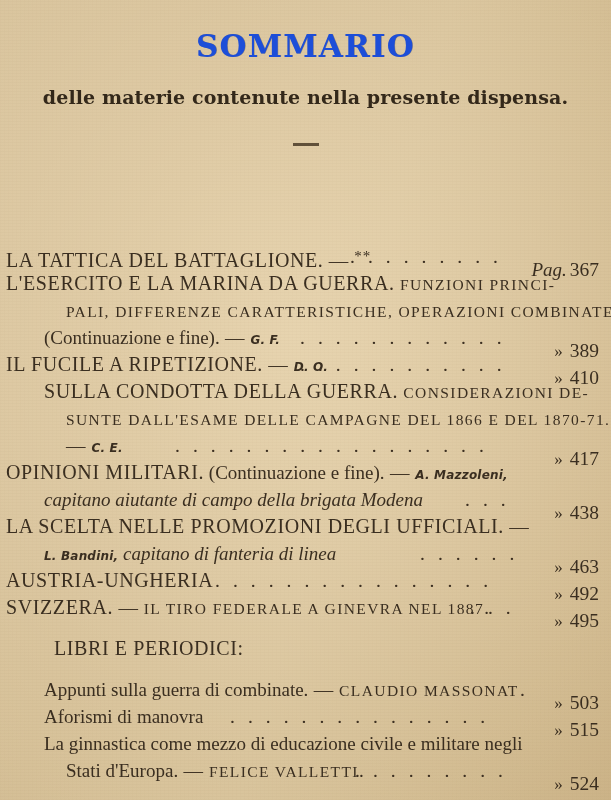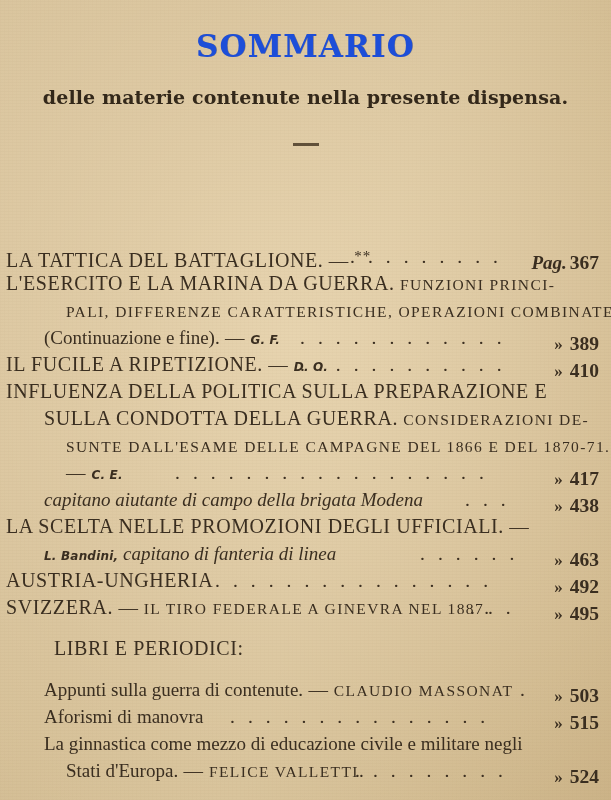--- a/index.html
+++ b/index.html
@@ -132,25 +132,24 @@
     font-size: 15px;
     vertical-align: 6px;
     letter-spacing: 1px;
   }
   .dash { letter-spacing: 0.5px; }
 
   
   .pageno {
     position: absolute;
     right: 12px;
-    top: 6px;
+    top: 13px;
     font-family: "Liberation Serif", serif;
     font-size: 19.5px;
     white-space: nowrap;
-    font-weight: bold;
   }
   .pageno .pfx {
     font-style: italic;
     font-size: 19px;
     margin-right: 3px;
   }
   .pageno .guil {
     font-size: 17px;
     margin-right: 7px;
   }
@@ -186,31 +185,31 @@
   <div class="title">SOMMARIO</div>
   <div class="subtitle">delle materie contenute nella presente dispensa.</div>
   <div class="rule"></div>
 
   <div id="toc">
       <div class="line ind0"><span class="txt caps">LA TATTICA DEL BATTAGLIONE.</span><span class="txt dash"> — </span><span class="txt stars">**</span><span class="pageno"><span class="pfx">Pag.</span><span>367</span></span><span class="leader" style="left: 350px; width: 190px;"><span>.........</span></span></div>
       <div class="line ind0"><span class="txt caps">L'ESERCITO E LA MARINA DA GUERRA.</span><span class="txt smallcaps"> Funzioni princi-</span></div>
       <div class="line ind2"><span class="txt smallcaps">pali, differenze caratteristiche, operazioni combinate.</span></div>
       <div class="line ind1"><span class="txt roman">(Continuazione e fine).</span><span class="txt dash"> — </span><span class="txt author">G. F.</span><span class="pageno"><span class="guil">»</span><span>389</span></span><span class="leader" style="left: 300px; width: 240px;"><span>............</span></span></div>
       <div class="line ind0"><span class="txt caps">IL FUCILE A RIPETIZIONE.</span><span class="txt dash"> — </span><span class="txt author">D. O.</span><span class="pageno"><span class="guil">»</span><span>410</span></span><span class="leader" style="left: 300px; width: 240px;"><span>............</span></span></div>
-      <div class="line ind0"><span class="txt caps">INFLUENZA DELLA POLITICA SULLA PREPARAZIONE E</span></div>
       <div class="line ind1"><span class="txt caps">SULLA CONDOTTA DELLA GUERRA.</span><span class="txt smallcaps"> Considerazioni de-</span></div>
       <div class="line ind2"><span class="txt smallcaps">sunte dall'esame delle campagne del 1866 e del 1870-71.</span></div>
       <div class="line ind2"><span class="txt dash">— </span><span class="txt author">C. E.</span><span class="pageno"><span class="guil">»</span><span>417</span></span><span class="leader" style="left: 175px; width: 365px;"><span>..................</span></span></div>
+      <div class="line ind0"><span class="txt caps">OPINIONI MILITARI.</span><span class="txt roman"> (Continuazione e fine).</span><span class="txt dash"> — </span><span class="txt author">A. Mazzoleni,</span></div>
       <div class="line ind1"><span class="txt ital">capitano aiutante di campo della brigata Modena</span><span class="pageno"><span class="guil">»</span><span>438</span></span><span class="leader" style="left: 465px; width: 75px;"><span>...</span></span></div>
       <div class="line ind0"><span class="txt caps">LA SCELTA NELLE PROMOZIONI DEGLI UFFICIALI.</span><span class="txt dash"> —</span></div>
       <div class="line ind1"><span class="txt author">L. Bandini,</span><span class="txt ital"> capitano di fanteria di linea</span><span class="pageno"><span class="guil">»</span><span>463</span></span><span class="leader" style="left: 420px; width: 120px;"><span>......</span></span></div>
       <div class="line ind0"><span class="txt caps">AUSTRIA-UNGHERIA</span><span class="pageno"><span class="guil">»</span><span>492</span></span><span class="leader" style="left: 215px; width: 325px;"><span>................</span></span></div>
       <div class="line ind0"><span class="txt caps">SVIZZERA.</span><span class="txt dash"> — </span><span class="txt smallcaps">Il tiro federale a Ginevra nel 1887</span><span class="txt roman">.</span><span class="pageno"><span class="guil">»</span><span>495</span></span><span class="leader" style="left: 470px; width: 70px;"><span>...</span></span></div>
       <div class="spacer-sm"></div>
       <div class="line ind0"><span class="section-head">LIBRI E PERIODICI:</span></div>
       <div class="spacer-sm"></div>
-      <div class="line ind1"><span class="txt roman">Appunti sulla guerra di contenute.</span><span class="txt dash"> — </span><span class="txt smallcaps">Claudio Massonat</span><span class="pageno"><span class="guil">»</span><span>503</span></span><span class="leader" style="left: 520px; width: 20px;"><span>.</span></span></div>
+      <div class="line ind1"><span class="txt roman">Appunti sulla guerra di combinate.</span><span class="txt dash"> — </span><span class="txt smallcaps">Claudio Massonat</span><span class="pageno"><span class="guil">»</span><span>503</span></span><span class="leader" style="left: 520px; width: 20px;"><span>.</span></span></div>
       <div class="line ind1"><span class="txt roman">Aforismi di manovra</span><span class="pageno"><span class="guil">»</span><span>515</span></span><span class="leader" style="left: 230px; width: 310px;"><span>...............</span></span></div>
       <div class="line ind1"><span class="txt roman">La ginnastica come mezzo di educazione civile e militare negli</span></div>
       <div class="line ind2"><span class="txt roman">Stati d'Europa.</span><span class="txt dash"> — </span><span class="txt smallcaps">Felice Valletti</span><span class="txt roman">.</span><span class="pageno"><span class="guil">»</span><span>524</span></span><span class="leader" style="left: 355px; width: 185px;"><span>.........</span></span></div>
     </div>
 
 </div>
 
 </body></html>

